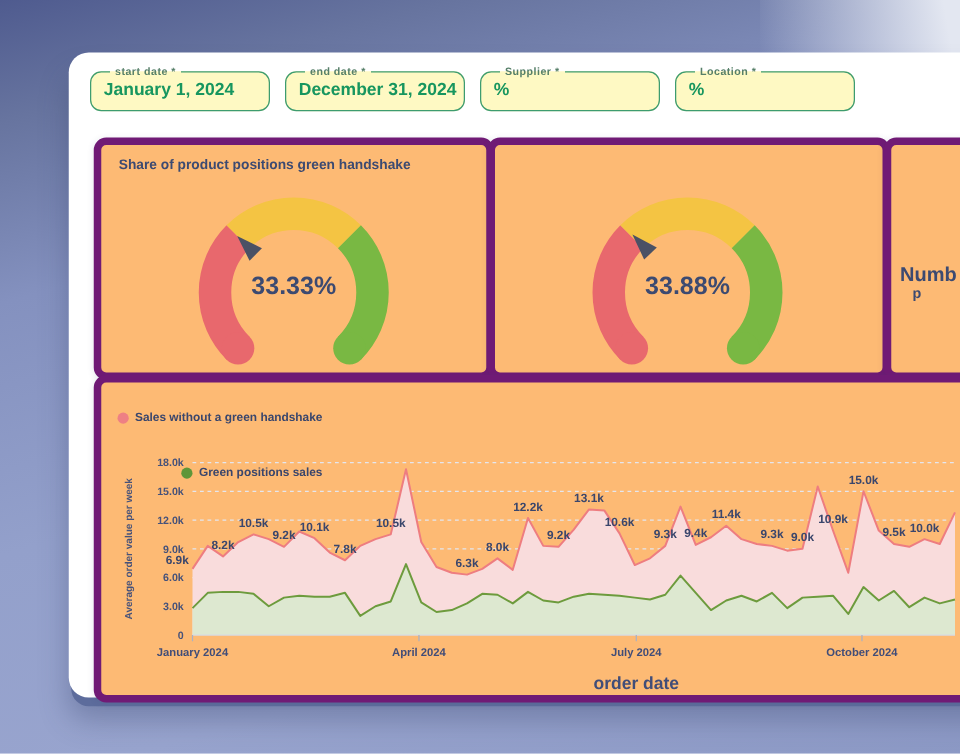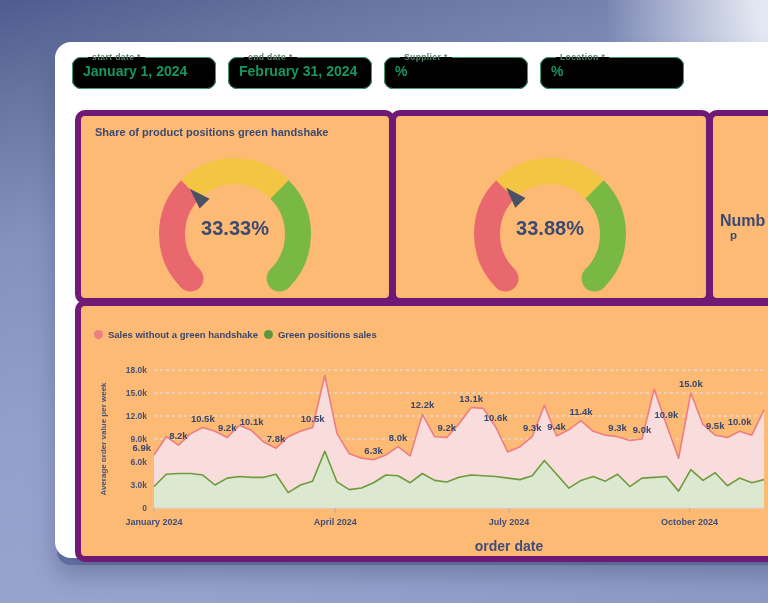--- a/index.html
+++ b/index.html
@@ -7,37 +7,37 @@
          font-family:"Liberation Sans","DejaVu Sans",sans-serif;}
   .bg{position:absolute;inset:0;
       background:linear-gradient(165deg,#4f5b8f 0%,#67749f 12%,#8491bf 30%,#93a0cb 55%,#98a4ce 78%,#8c99c5 100%);}
   .bg-light{position:absolute;top:0;right:0;width:160px;height:46px;
       background:linear-gradient(80deg,rgba(226,230,240,0) 0%,#e3e7f1 92%);}
   .panel{position:absolute;left:55px;top:42px;width:760px;height:516px;background:#ffffff;
       border-radius:16px;box-shadow:0 9px 0 -2px #5d6c9c,0 18px 22px rgba(55,66,105,0.35);}
   
   .filters{position:absolute;left:17px;top:10px;display:flex;gap:12px;}
   .field{min-width:0;width:144px;height:37px;margin:0;border:1.5px solid #3d9c70;border-radius:9px;
-      padding:0 10px 4px;box-sizing:border-box;background:#000000;}
+      padding:0 10px 4px;box-sizing:border-box;background:#fef9c3;}
   .field legend{font-size:8.5px;font-weight:700;letter-spacing:0.4px;color:#567f68;padding:0 4px;margin-left:5px;}
   .field-value{font-size:14px;font-weight:700;color:#17965f;margin-top:1px;white-space:nowrap;}
   
   .card{position:absolute;background:#fdba74;border:6px solid #701a75;border-radius:10px;
       box-shadow:0 1px 5px rgba(62,72,110,0.10);}
   .card1{left:20px;top:68px;width:308px;height:182px;}
   .card2{left:335px;top:68px;width:310px;height:182px;}
   .card3{left:652px;top:68px;width:230px;height:182px;}
   .chart-card{left:20px;top:258px;width:691px;height:250px;}
   .card-title{position:absolute;left:14px;top:10px;font-size:11px;font-weight:700;color:#3c4a71;white-space:nowrap;}
   .gauge-svg{position:absolute;left:0;top:0;}
   .gauge-value{font:700 20px "Liberation Sans","DejaVu Sans",sans-serif;fill:#3c4a71;}
   .c3l1{position:absolute;left:7px;top:96px;font-size:16px;font-weight:700;color:#3c4a71;}
   .c3l2{position:absolute;left:17px;top:113px;font-size:11.5px;font-weight:700;color:#3c4a71;}
   
-  .legend{position:absolute;left:13px;top:23px;display:flex;gap:6px;align-items:flex-start;}
+  .legend{position:absolute;left:13px;top:23px;display:flex;gap:33px;align-items:flex-end;flex-direction:column;}
   .legend-item{display:flex;align-items:center;gap:5px;}
   .legend-dot{width:9px;height:9px;border-radius:50%;display:inline-block;}
   .legend-label{font-size:9.5px;font-weight:700;color:#3a466c;white-space:nowrap;}
   .y-title{position:absolute;left:22px;top:133px;transform:translate(-50%,-50%) rotate(-90deg);
       font-size:8px;font-weight:700;color:#46527a;white-space:nowrap;}
   .x-title{position:absolute;left:428px;top:232px;transform:translateX(-50%);
       font-size:14px;font-weight:700;color:#414d78;}
   .chart-svg{position:absolute;left:0;top:44px;}
   .ytick{font:700 8.5px "Liberation Sans","DejaVu Sans",sans-serif;fill:#46527a;}
   .xtick{font:700 9px "Liberation Sans","DejaVu Sans",sans-serif;fill:#414d78;}
@@ -52,21 +52,21 @@
 
   <div class="panel">
 
     <div class="filters">
       <fieldset class="field">
         <legend>start date *</legend>
         <div class="field-value">January 1, 2024</div>
       </fieldset>
       <fieldset class="field">
         <legend>end date *</legend>
-        <div class="field-value">February 31, 2024</div>
+        <div class="field-value">December 31, 2024</div>
       </fieldset>
       <fieldset class="field">
         <legend>Supplier *</legend>
         <div class="field-value">%</div>
       </fieldset>
       <fieldset class="field">
         <legend>Location *</legend>
         <div class="field-value">%</div>
       </fieldset>
     </div>

